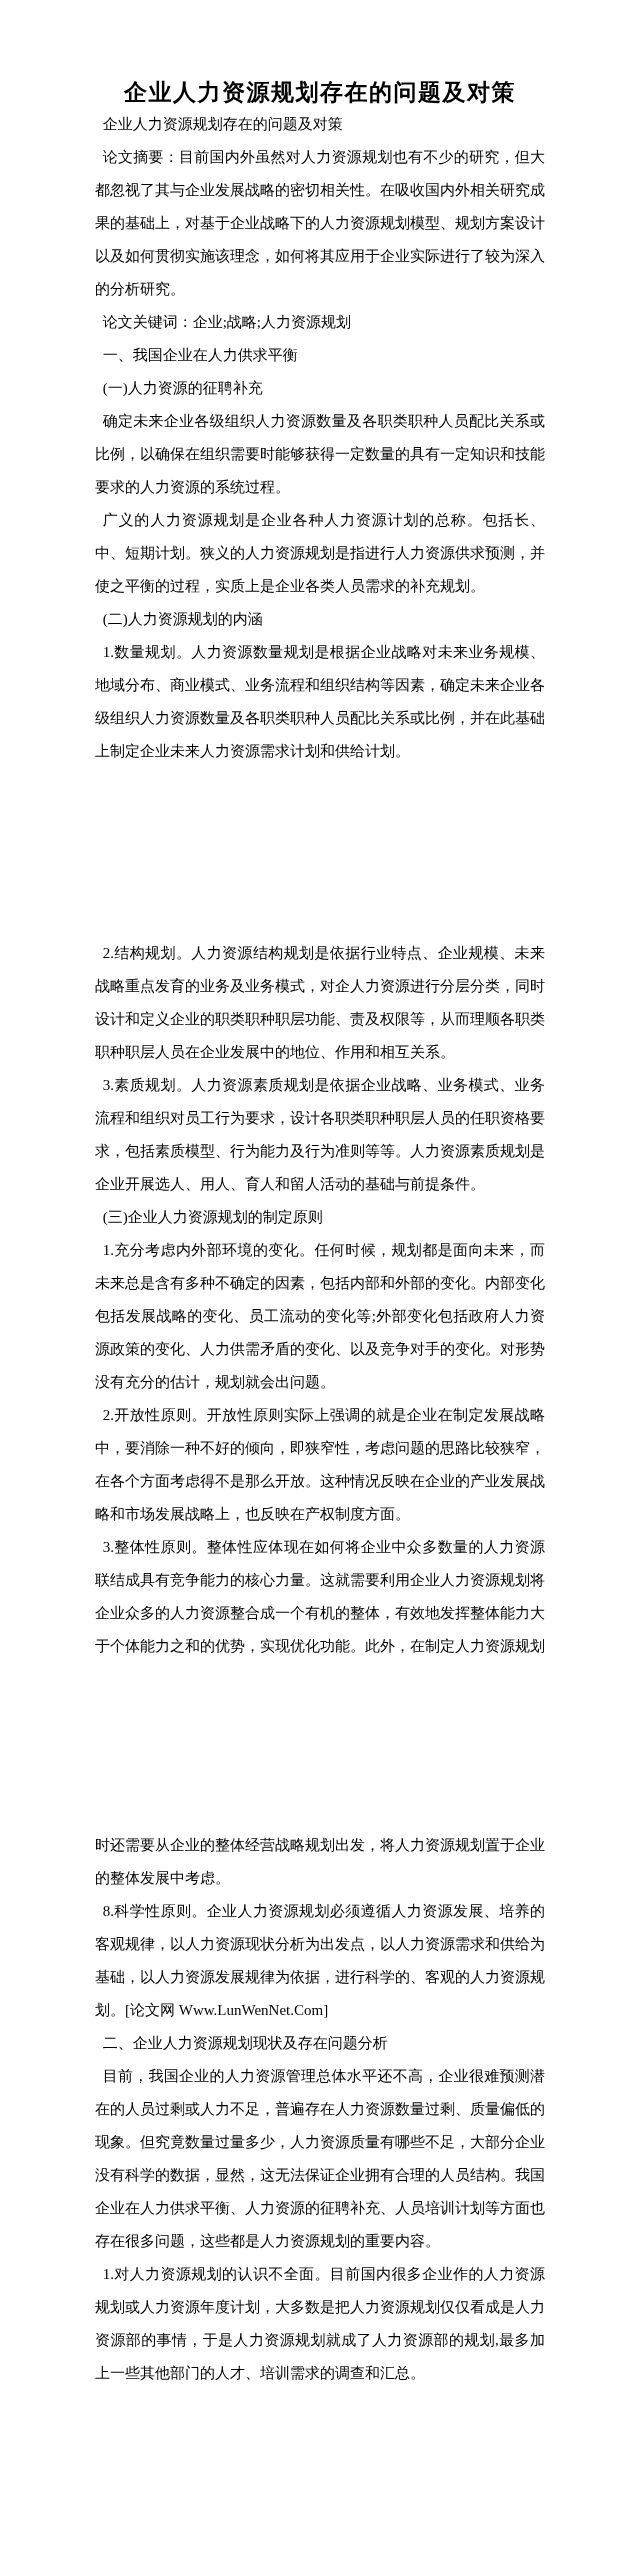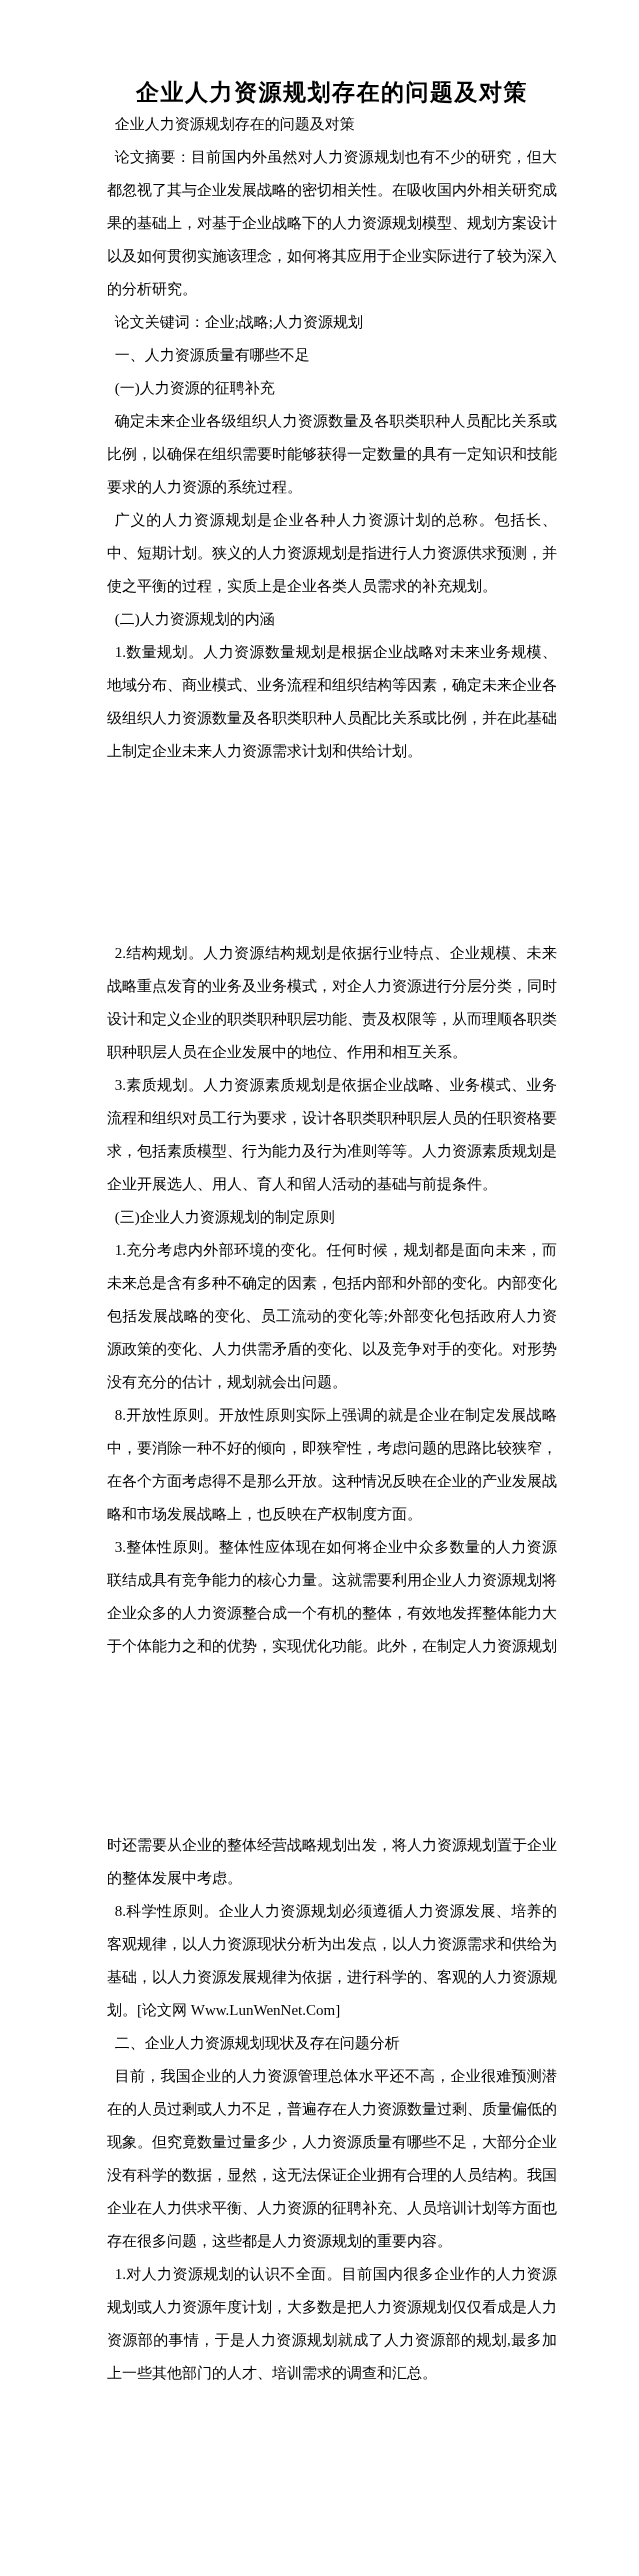--- a/index.html
+++ b/index.html
@@ -7,21 +7,21 @@
     position: relative;
     width: 639px;
     height: 2711px;
     background: #ffffff;
     overflow: hidden;
     font-family: "Liberation Serif", "DejaVu Serif", serif;
     color: #000000;
   }
   .doc {
     position: absolute;
-    left: 107px;
+    left: 95px;
     top: 0;
     width: 450px;
   }
   .title {
     margin: 77px 0 0 0;
     font-size: 23px;
     line-height: 31px;
     font-weight: bold;
     letter-spacing: 1.5px;
     text-align: center;
@@ -49,21 +49,21 @@
   <div class="doc">
 
     <h1 class="title">企业人力资源规划存在的问题及对策</h1>
 
     <p class="para body-start">企业人力资源规划存在的问题及对策</p>
 
     <p class="para">论文摘要：目前国内外虽然对人力资源规划也有不少的研究，但大都忽视了其与企业发展战略的密切相关性。在吸收国内外相关研究成果的基础上，对基于企业战略下的人力资源规划模型、规划方案设计以及如何贯彻实施该理念，如何将其应用于企业实际进行了较为深入的分析研究。</p>
 
     <p class="para">论文关键词：企业;战略;人力资源规划</p>
 
-    <p class="para">一、人力资源质量有哪些不足</p>
+    <p class="para">一、我国企业在人力供求平衡</p>
 
     <p class="para">(一)人力资源的征聘补充</p>
 
     <p class="para">确定未来企业各级组织人力资源数量及各职类职种人员配比关系或比例，以确保在组织需要时能够获得一定数量的具有一定知识和技能要求的人力资源的系统过程。</p>
 
     <p class="para">广义的人力资源规划是企业各种人力资源计划的总称。包括长、中、短期计划。狭义的人力资源规划是指进行人力资源供求预测，并使之平衡的过程，实质上是企业各类人员需求的补充规划。</p>
 
     <p class="para">(二)人力资源规划的内涵</p>
 
     <p class="para">1.数量规划。人力资源数量规划是根据企业战略对未来业务规模、地域分布、商业模式、业务流程和组织结构等因素，确定未来企业各级组织人力资源数量及各职类职种人员配比关系或比例，并在此基础上制定企业未来人力资源需求计划和供给计划。</p>
@@ -71,21 +71,21 @@
     <div class="page-break gap-1"></div>
 
     <p class="para">2.结构规划。人力资源结构规划是依据行业特点、企业规模、未来战略重点发育的业务及业务模式，对企人力资源进行分层分类，同时设计和定义企业的职类职种职层功能、责及权限等，从而理顺各职类职种职层人员在企业发展中的地位、作用和相互关系。</p>
 
     <p class="para">3.素质规划。人力资源素质规划是依据企业战略、业务模式、业务流程和组织对员工行为要求，设计各职类职种职层人员的任职资格要求，包括素质模型、行为能力及行为准则等等。人力资源素质规划是企业开展选人、用人、育人和留人活动的基础与前提条件。</p>
 
     <p class="para">(三)企业人力资源规划的制定原则</p>
 
     <p class="para">1.充分考虑内外部环境的变化。任何时候，规划都是面向未来，而未来总是含有多种不确定的因素，包括内部和外部的变化。内部变化包括发展战略的变化、员工流动的变化等;外部变化包括政府人力资源政策的变化、人力供需矛盾的变化、以及竞争对手的变化。对形势没有充分的估计，规划就会出问题。</p>
 
-    <p class="para">8.开放性原则。开放性原则实际上强调的就是企业在制定发展战略中，要消除一种不好的倾向，即狭窄性，考虑问题的思路比较狭窄，在各个方面考虑得不是那么开放。这种情况反映在企业的产业发展战略和市场发展战略上，也反映在产权制度方面。</p>
+    <p class="para">2.开放性原则。开放性原则实际上强调的就是企业在制定发展战略中，要消除一种不好的倾向，即狭窄性，考虑问题的思路比较狭窄，在各个方面考虑得不是那么开放。这种情况反映在企业的产业发展战略和市场发展战略上，也反映在产权制度方面。</p>
 
     <p class="para">3.整体性原则。整体性应体现在如何将企业中众多数量的人力资源联结成具有竞争能力的核心力量。这就需要利用企业人力资源规划将企业众多的人力资源整合成一个有机的整体，有效地发挥整体能力大于个体能力之和的优势，实现优化功能。此外，在制定人力资源规划</p>
 
     <div class="page-break gap-2"></div>
 
     <p class="para cont">时还需要从企业的整体经营战略规划出发，将人力资源规划置于企业的整体发展中考虑。</p>
 
     <p class="para">8.科学性原则。企业人力资源规划必须遵循人力资源发展、培养的客观规律，以人力资源现状分析为出发点，以人力资源需求和供给为基础，以人力资源发展规律为依据，进行科学的、客观的人力资源规划。[论文网 Www.LunWenNet.Com]</p>
 
     <p class="para">二、企业人力资源规划现状及存在问题分析</p>

